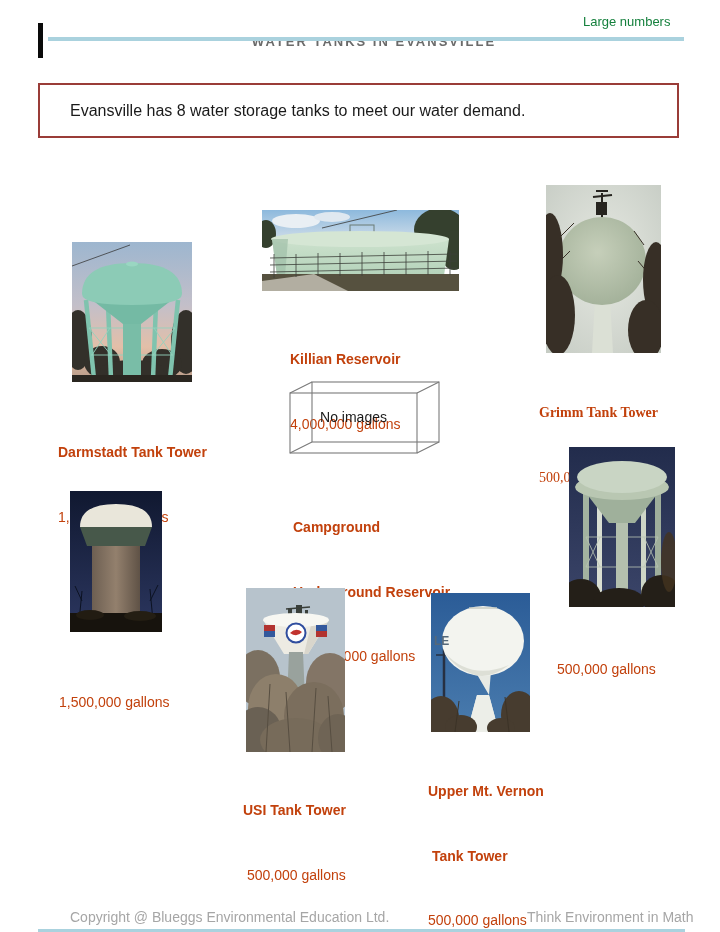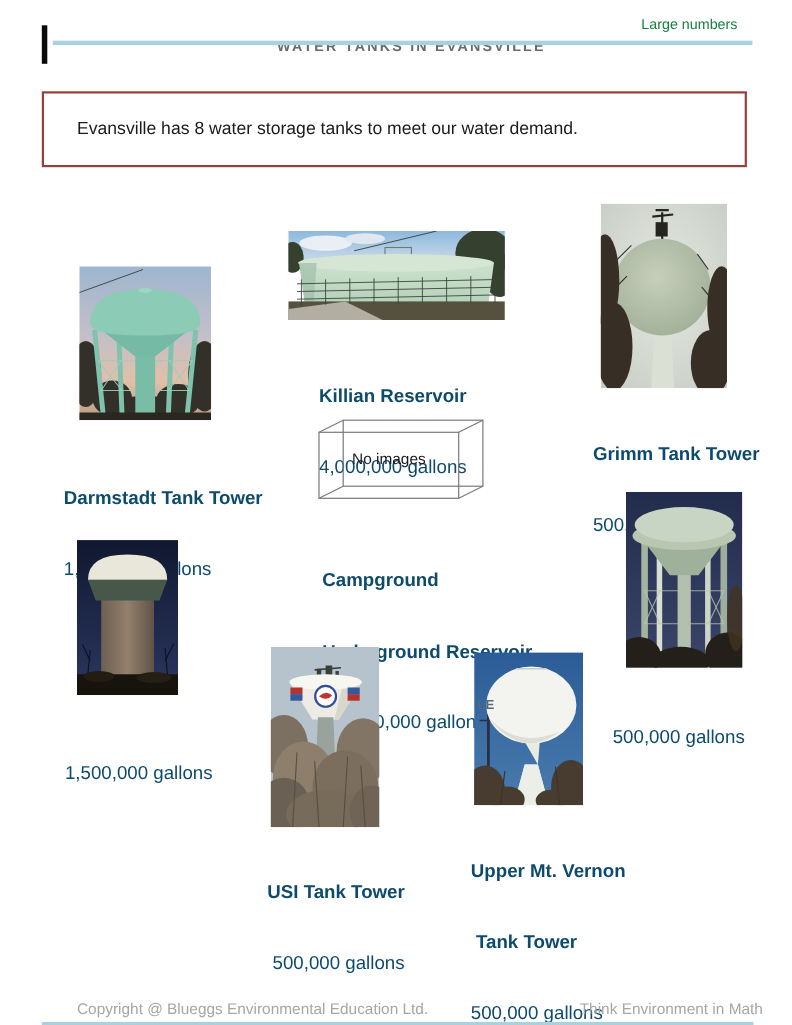--- a/index.html
+++ b/index.html
@@ -11,27 +11,27 @@
   
   .black-bar { position:absolute; left:38px; top:23px; width:5px; height:35px; background:#0a0a0a; }
   .header-line { position:absolute; left:48px; top:37px; width:636px; height:4px; background:#aad2de; }
   .page-title {
     position:absolute; left:374px; top:14px; transform:translateX(-50%);
     font-size:13px; font-weight:bold; letter-spacing:2px; color:#6b6b6b; white-space:nowrap;margin-top:20px;
   }
   .page-tag { position:absolute; left:583px; top:14px; font-size:13px; color:#15803d; white-space:nowrap; }
   
   .intro-box {
-    position:absolute; left:38px; top:83px; width:641px; height:69px;
+    position:absolute; left:38px; top:83px; width:641px; height:55px;
     border:2px solid #9a3c38; background:#ffffff; display:flex; align-items:center; padding-left:30px;
   }
   .intro-text { font-size:16px; color:#1a1a1a; }
   
   .photo { position:absolute; overflow:hidden; line-height:0; }
-  .caption { position:absolute; font-size:17px; line-height:21.5px; color:#0c4a6e; white-space:pre; }
+  .caption { position:absolute; font-size:14px; line-height:21.5px; color:#c2410c; white-space:pre; }
   .caption .name { font-weight:bold; }
   
   .wire-box { position:absolute; left:282px; top:376px; width:165px; height:82px; line-height:0; }
   .no-images {
     position:absolute; left:290px; top:409px; width:127px; text-align:center;
     font-size:14px; color:#1a1a1a;
   }
   
   .footer-copyright { position:absolute; left:70px; top:909px; font-size:14px; color:#a6a6a6; white-space:nowrap; }
   .footer-tagline { position:absolute; left:503px; top:909px; font-size:14px; color:#a6a6a6; white-space:nowrap;margin-left:24px; }
@@ -174,21 +174,21 @@
           <ellipse cx="100" cy="145" rx="18" ry="30"></ellipse>
       </g>
       <g stroke="#372f26" stroke-width="1">
         <line x1="14" y1="52" x2="28" y2="38"></line>
           <line x1="10" y1="80" x2="24" y2="66"></line>
         <line x1="98" y1="60" x2="88" y2="46"></line>
           <line x1="102" y1="88" x2="92" y2="76"></line>
       </g>
     </svg>
   </div>
-  <div class="caption" style="left:539px; top:359px;">
+  <div class="caption" style="left:539px; top:359px;font-family:Liberation Serif, serif;">
     <div class="name">Grimm Tank Tower</div>
     <div>500,000 gallons</div>
   </div>
 
   <div class="wire-box">
     <svg viewBox="0 0 165 82" width="165" height="82">
       <g fill="none" stroke="#7a7a7a" stroke-width="1.1">
         <rect x="8" y="17" width="127" height="60"></rect>
         <rect x="30" y="6" width="127" height="60"></rect>
         <line x1="8" y1="17" x2="30" y2="6"></line>

